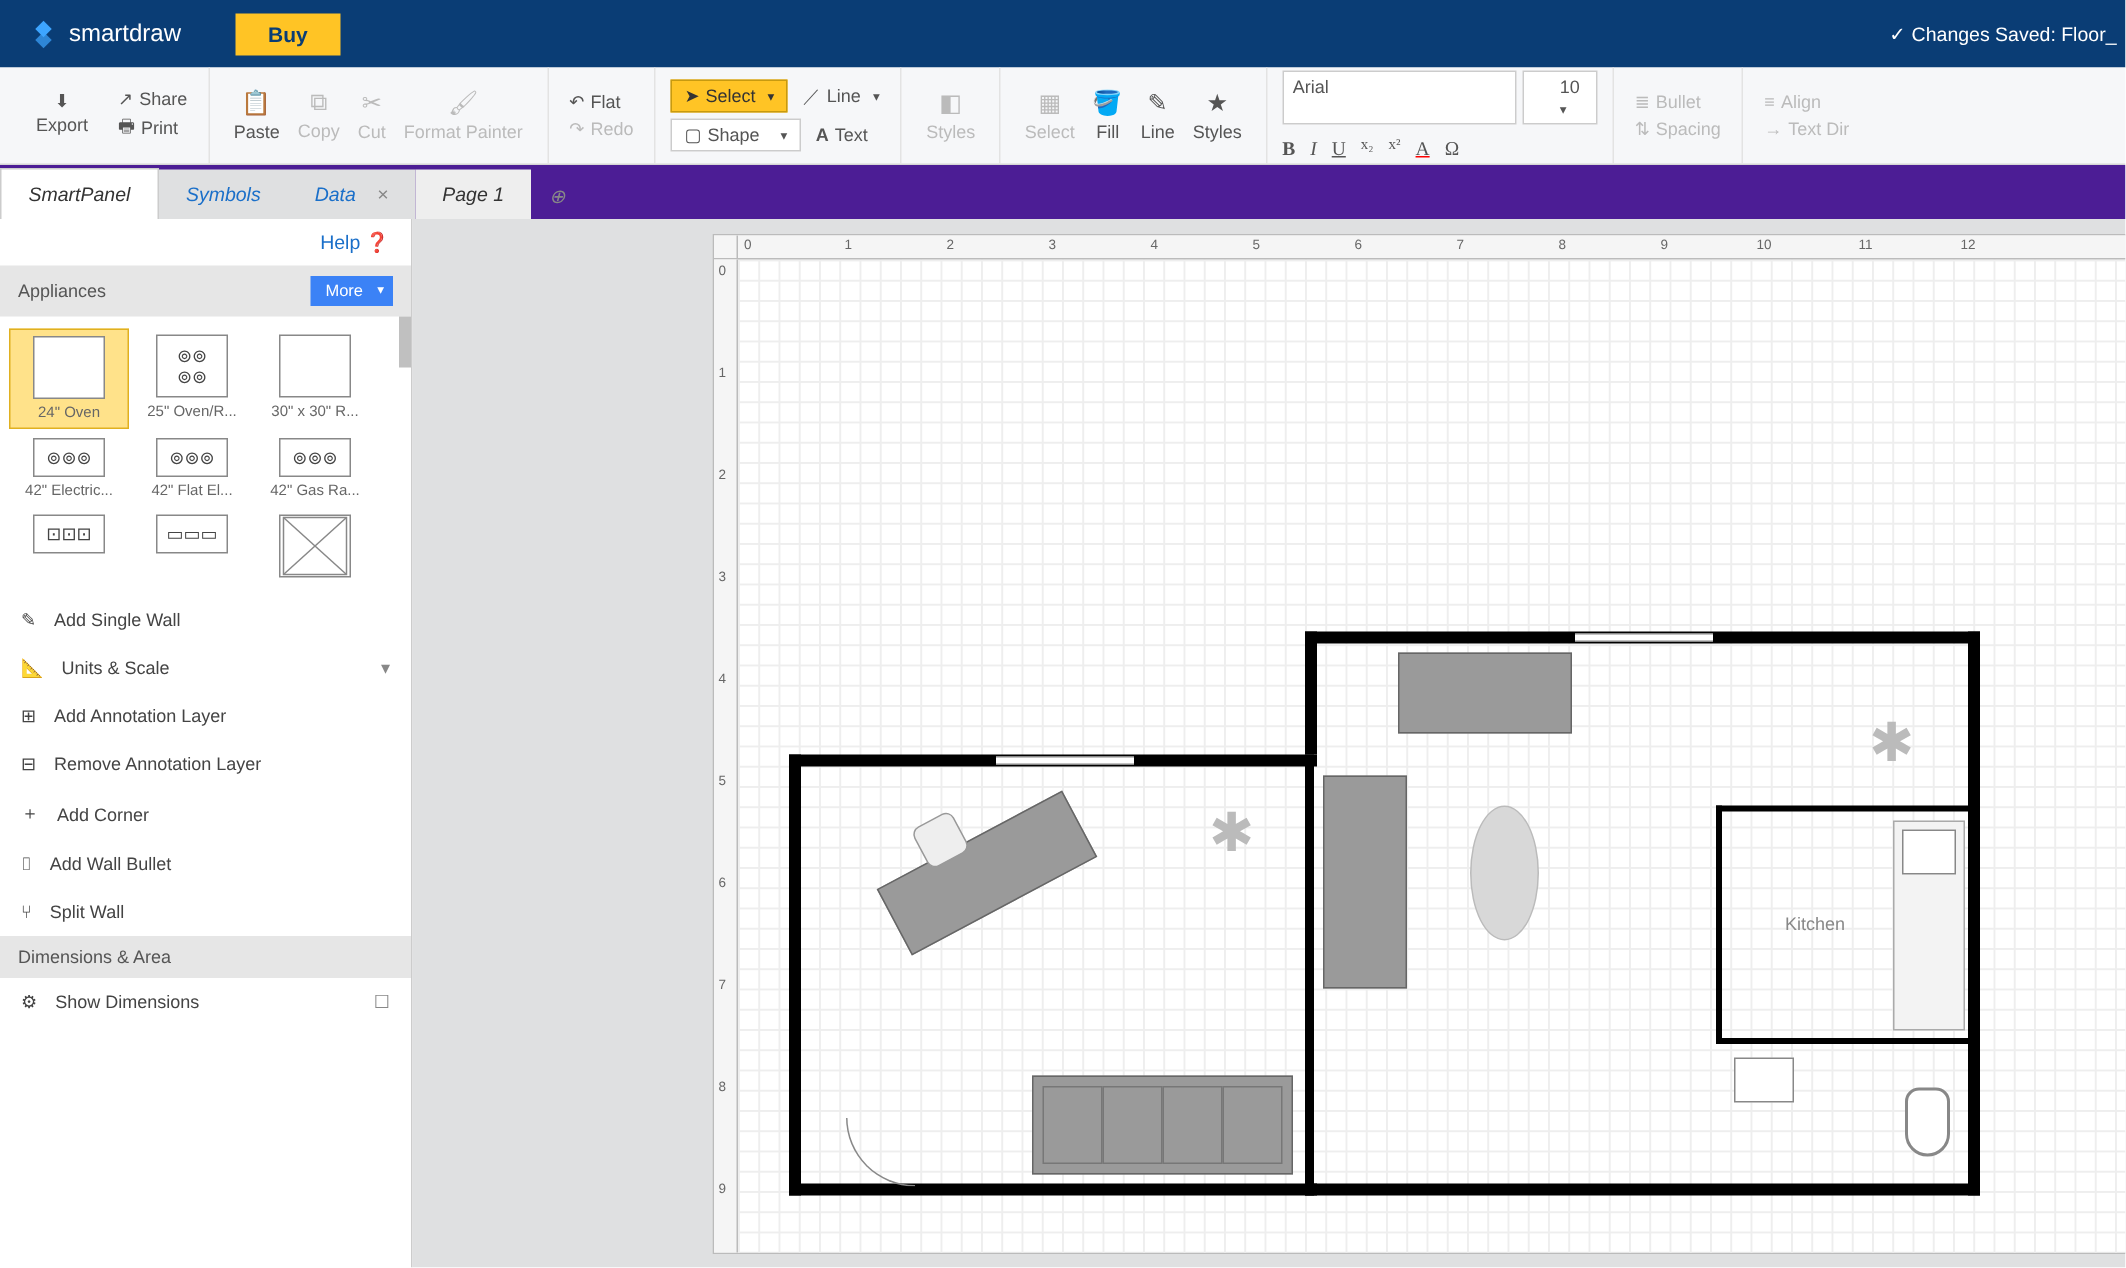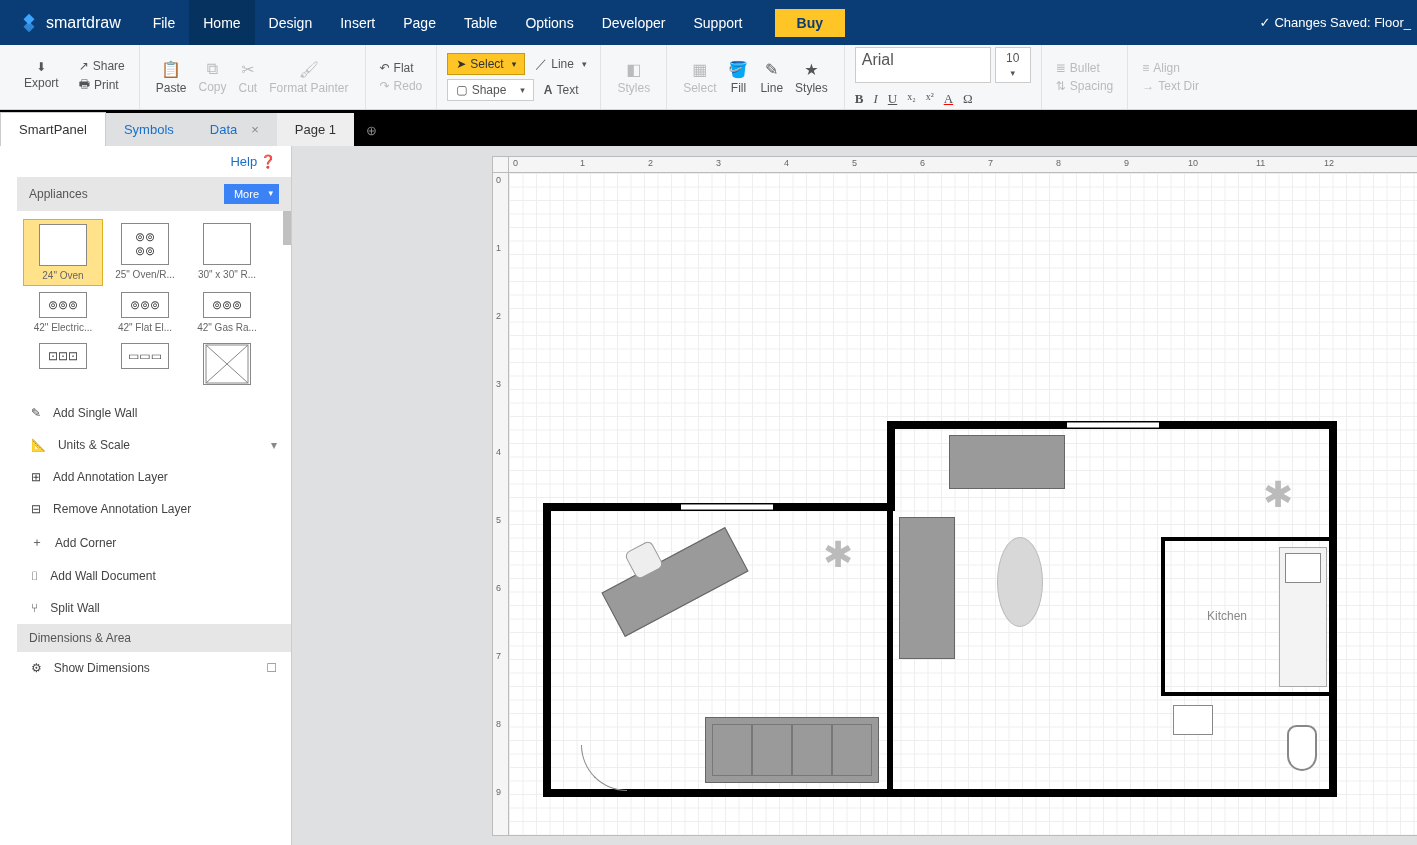--- a/index.html
+++ b/index.html
@@ -18,36 +18,36 @@
 
 .ribbon { background: #f6f7f9; height: 65px; border-bottom: 1px solid #d6d6d6; display: flex; align-items: center; padding: 0 8px; font-size: 12px; color: #555; }
 .ribbon-group { display: flex; flex-direction: column; align-items: center; padding: 0 10px; border-right: 1px solid #e3e3e3; height: 100%; justify-content: center; }
 .ribbon-group.stack { align-items: flex-start; gap:2px; }
 .ribbon-btn { display: flex; flex-direction: column; align-items: center; gap: 2px; padding: 2px 6px; cursor: pointer; }
 .ribbon-btn.small { flex-direction: row; gap: 4px; padding: 1px 4px; font-size: 12px; }
 .ribbon-btn.disabled { color: #bbb; }
 .ribbon-row { display: flex; gap: 0; }
 .select-btn { background: #ffc425; padding: 3px 8px; border: 1px solid #c79a10; display:flex; align-items:center; gap:4px; font-size:12px; color:#333;}
 .shape-btn { padding: 3px 8px; border: 1px solid #ccc; display:flex; align-items:center; gap:4px; font-size:12px; background:#fff;}
-.font-select { border:1px solid #ccc; padding:3px 6px; font-size:16px; width:136px; background:#fff;}
-.fontsize-select { border:1px solid #ccc; padding:3px 8px; font-size:12px; width:36px; background:#fff;text-align:center;}
+.font-select { border:1px solid #ccc; padding:3px 6px; font-size:12px; width:156px; background:#fff;}
+.fontsize-select { border:1px solid #ccc; padding:3px 24px; font-size:12px; width:36px; background:#fff;}
 .text-fmt { display:flex; gap:10px; margin-top:6px; font-size:13px; color:#555;}
 .text-fmt span { cursor:pointer; font-family: 'Times New Roman', serif;}
 
 
-.tabrow { height: 36px; background: #000000; display: flex; align-items: flex-end; font-size: 13px; }
+.tabrow { height: 36px; background: #4c1d95; display: flex; align-items: flex-end; font-size: 13px; font-style: italic; }
 .tab { padding: 9px 18px; background: #dfe0e1; cursor: pointer; color:#333; position:relative;}
 .tab.active { background: #fff; border-top:1px solid #ccc; border-left:1px solid #ccc; border-right:1px solid #ccc;}
 .tab.link { color: #1a6fc9; }
 .tab.link .close { margin-left:14px; color:#888; }
 .addtab { padding:8px 12px; color:#888; cursor:pointer;}
 
 
 .main { display: flex; height: calc(845px - 45px - 65px - 36px); }
-.sidebar { width: 275px; background: #fff; border-right:1px solid #ccc; overflow:hidden; font-size:12px; color:#444;margin-left:17px;}
+.sidebar { width: 275px; background: #fff; border-right:1px solid #ccc; overflow:hidden; font-size:12px; color:#444;}
 .help { text-align:right; padding:8px 14px; color:#1a6fc9; font-size:13px;}
 .section-hdr { background:#e6e6e6; padding:7px 12px; font-size:12px; color:#555; display:flex; justify-content:space-between; align-items:center;}
 .more-btn { background:#3b82f6; color:#fff; font-size:11px; padding:4px 20px 4px 10px; position:relative;}
 .more-btn::after{content:'▾'; position:absolute; right:6px; font-size:9px;}
 .symbol-grid { display:flex; flex-wrap:wrap; padding:8px 6px; gap:2px; position:relative;}
 .symbol { width:80px; display:flex; flex-direction:column; align-items:center; gap:4px; padding:4px; cursor:pointer;}
 .symbol.selected { background:#ffe28a; border:1px solid #e0b020;}
 .symbol-box { width:48px; height:42px; border:1px solid #888; background:#fff; display:flex; align-items:center; justify-content:center;}
 .symbol-label { font-size:10px; text-align:center; color:#666; white-space:nowrap; overflow:hidden; text-overflow:ellipsis; width:72px;}
 .scroll-ind { position:absolute; right:0; top:0; width:8px; height:34px; background:#c0c0c0;}
@@ -78,31 +78,20 @@
 <body>
 
 <div class="titlebar">
   <div class="logo">
     <svg width="22" height="22" viewBox="0 0 24 24">
         <polygon points="12,2 18,8 12,14 6,8" fill="#3da5ff"></polygon>
         <polygon points="12,10 18,16 12,22 6,16" fill="#3da5ff" opacity="0.7"></polygon>
       </svg>
     <span>smartdraw</span>
   </div>
-  <div class="menu">
-    <div class="menu-item">File</div>
-    <div class="menu-item active">Home</div>
-    <div class="menu-item">Design</div>
-    <div class="menu-item">Insert</div>
-    <div class="menu-item">Page</div>
-    <div class="menu-item">Table</div>
-    <div class="menu-item">Options</div>
-    <div class="menu-item">Developer</div>
-    <div class="menu-item">Support</div>
-  </div>
   <div class="buy-btn">Buy</div>
   <div class="save-status">
     <span>✓</span>
     <span>Changes Saved: Floor_</span>
   </div>
 </div>
 
 <div class="ribbon">
   <div class="ribbon-group stack">
     <div style="display:flex; gap:10px; align-items:flex-start;">
@@ -316,21 +305,21 @@
         <span>⊟</span>
         <span>Remove Annotation Layer</span>
       </div>
 
     <div class="panel-item">
         <span>＋</span>
         <span>Add Corner</span>
       </div>
     <div class="panel-item">
         <span>⌷</span>
-        <span>Add Wall Document</span>
+        <span>Add Wall Bullet</span>
       </div>
     <div class="panel-item">
         <span>⑂</span>
         <span>Split Wall</span>
       </div>
 
     <div class="section-hdr">
         <span>Dimensions &amp; Area</span>
       </div>
     <div class="panel-item">

